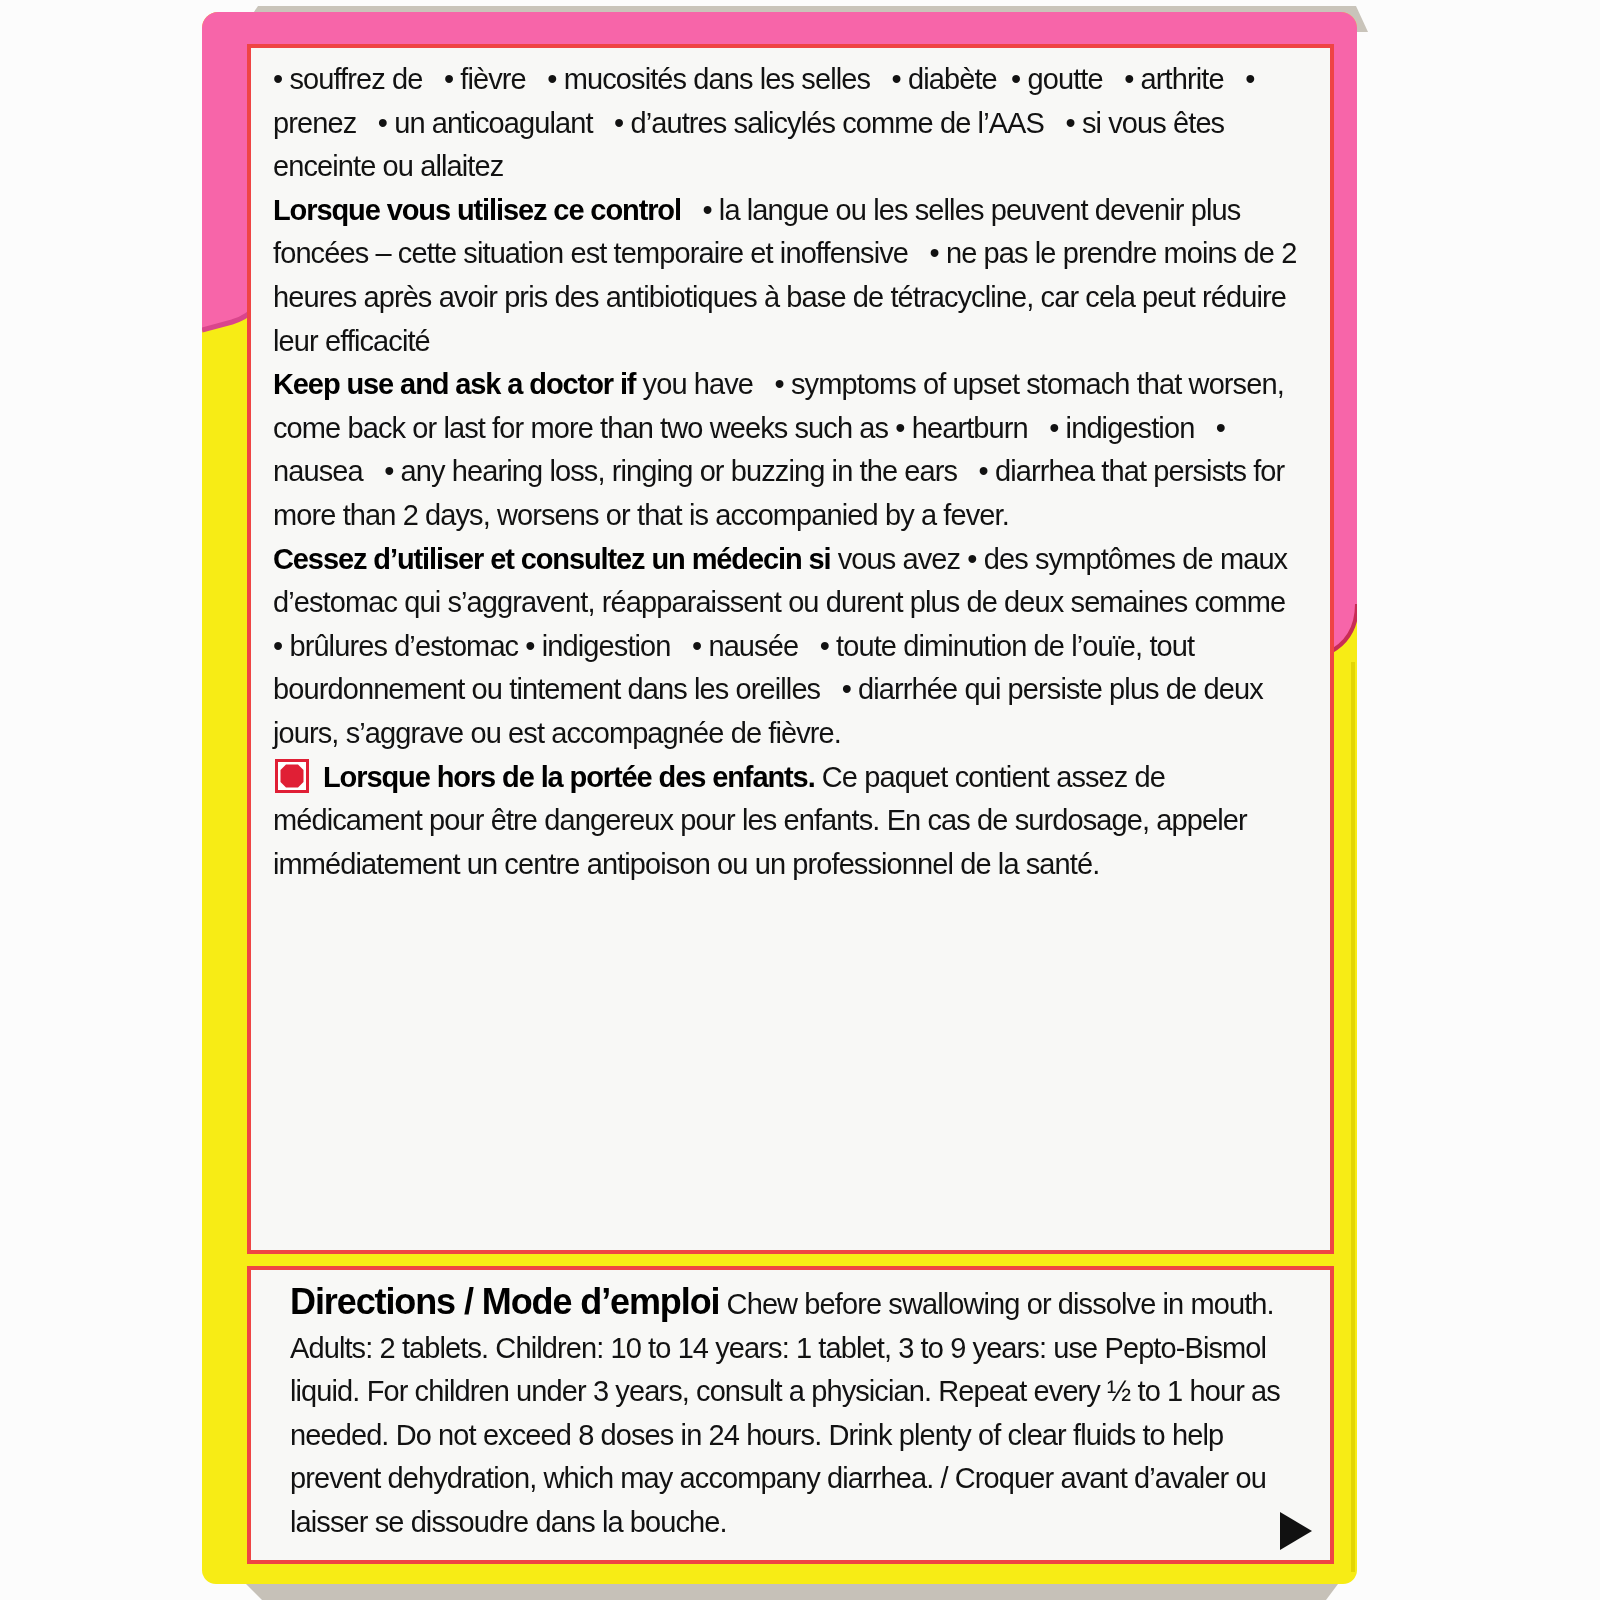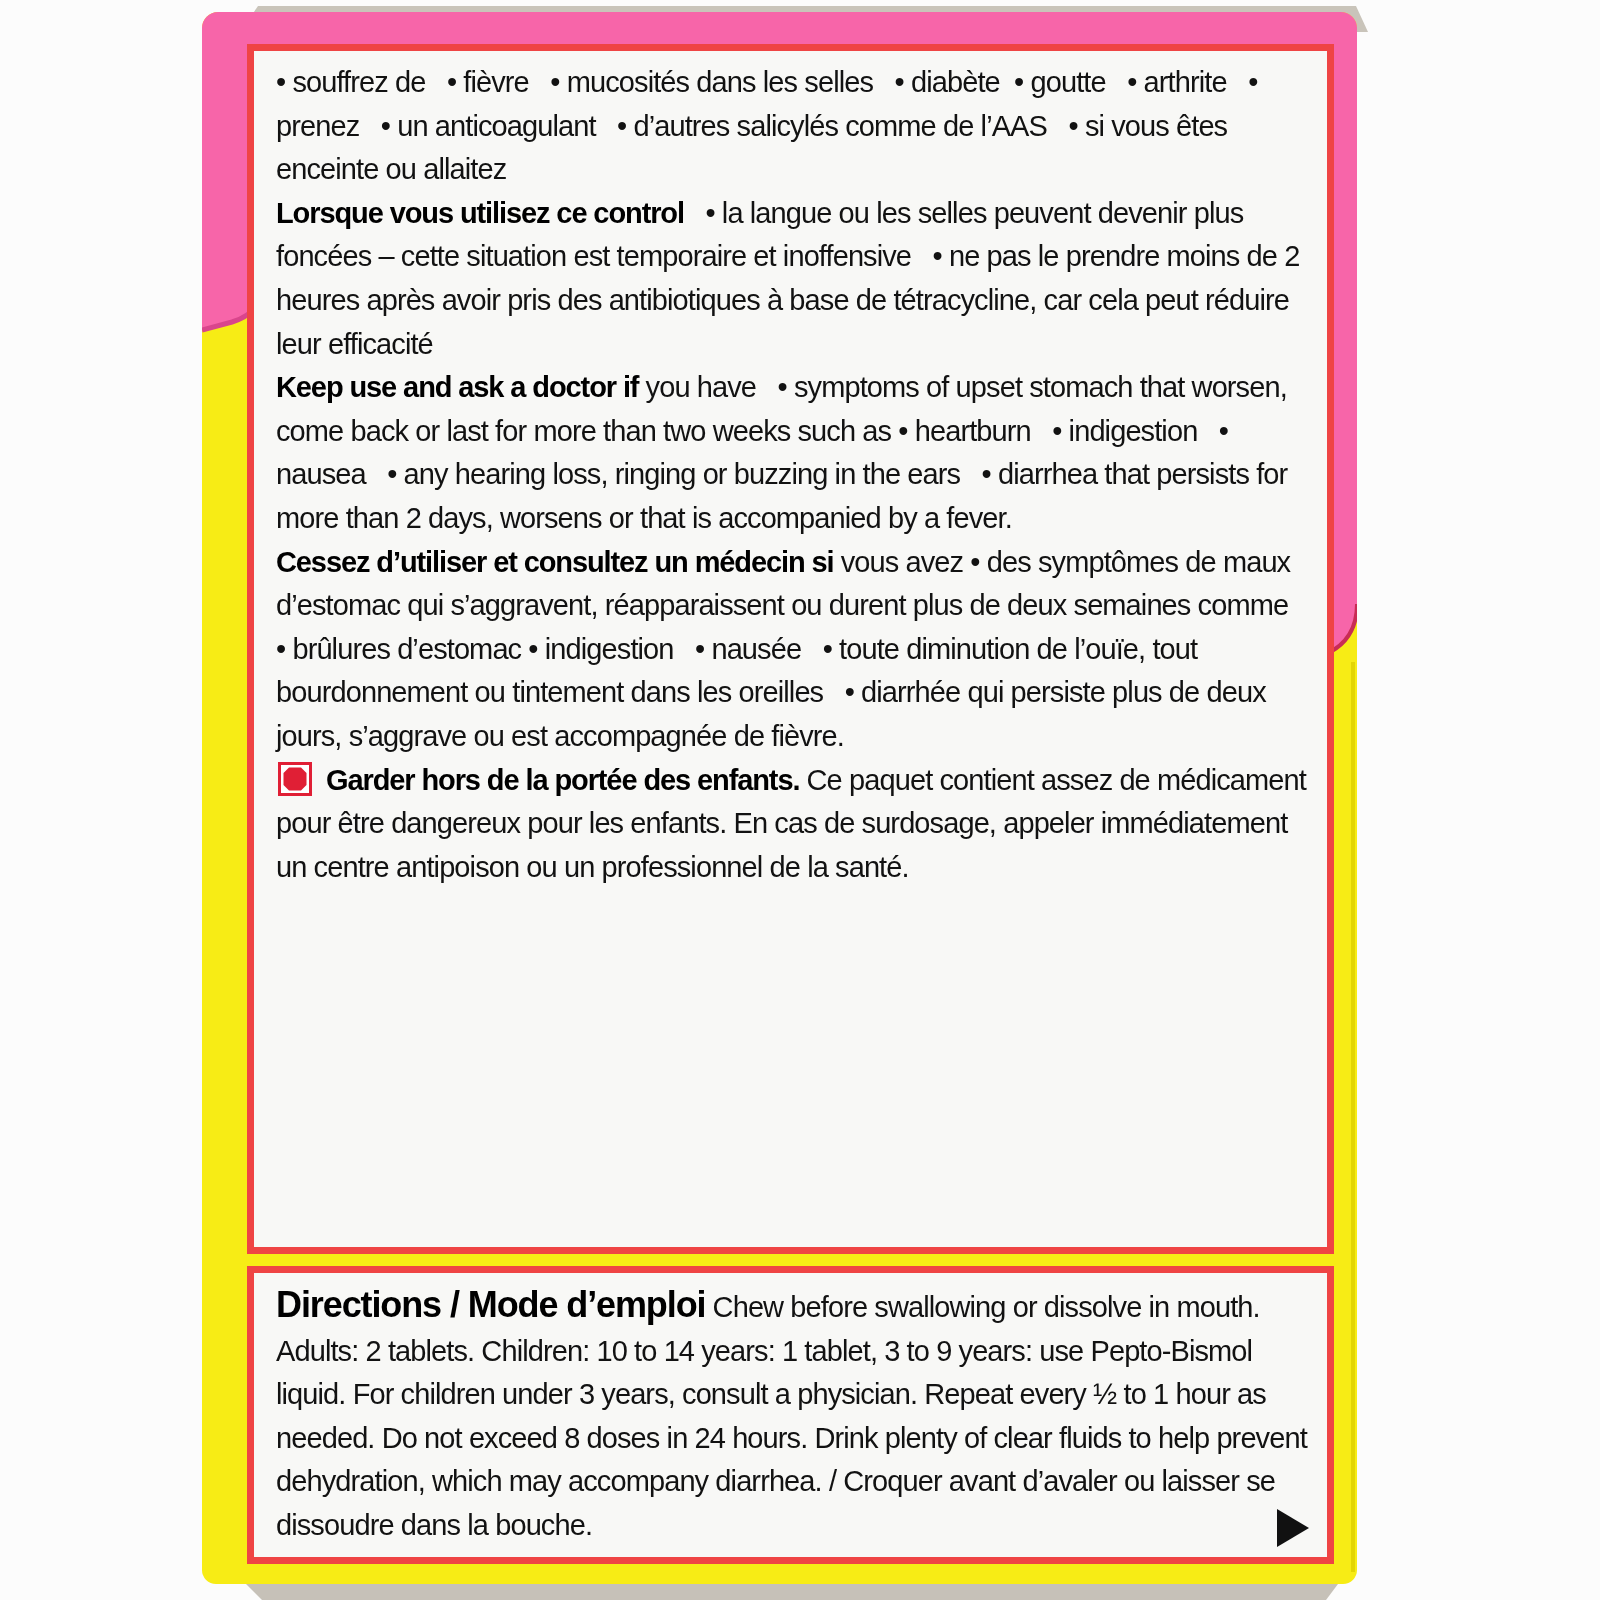--- a/index.html
+++ b/index.html
@@ -15,23 +15,23 @@
   
   .box{position:absolute;left:202px;top:12px;width:1155px;height:1572px;background:#f7ec15;
        border-radius:16px 16px 14px 14px;overflow:hidden;}
   .box svg.bg{position:absolute;left:0;top:0;}
   .pink-shape{fill:#f765a9;}
   .pink-edge{fill:none;stroke:#d9458c;stroke-width:5;}
   .pink-edge-red{fill:none;stroke:#c92c55;stroke-width:4;}
   .yellow-edge{fill:none;stroke:#e3d504;stroke-width:4;}
 
   
-  .panel{position:absolute;background:#f8f8f6;border:7px solid #ef4444;box-sizing:border-box;}
+  .panel{position:absolute;background:#f8f8f6;border:4px solid #ef4444;box-sizing:border-box;}
   .panel-warnings{left:247px;top:44px;width:1087px;height:1210px;}
-  .panel-directions{left:247px;top:1266px;width:1087px;height:298px;}
+  .panel-directions{left:247px;top:1266px;width:1087px;height:298px;padding-left:17px;}
 
   .txt{padding:10px 20px 0 22px;color:#121212;font-size:29px;line-height:43.6px;
        letter-spacing:-0.9px;}
   .txt p{margin:0;}
   b.hd{font-weight:700;color:#000;letter-spacing:-1.1px;}
   .dir-title{font-size:36px;letter-spacing:-1.4px;}
 
   
   .octicon{display:inline-block;vertical-align:-6px;margin:0 14px 0 2px;}
   .oct-frame{fill:#ffffff;stroke:#e01f35;stroke-width:3;}
@@ -62,21 +62,21 @@
     <div class="panel panel-warnings" style="left:45px;top:32px;">
       <div class="txt">
         <p><span>• souffrez de &nbsp; • fièvre &nbsp; • mucosités dans les selles &nbsp; • diabète &nbsp;• goutte &nbsp; • arthrite &nbsp; • prenez &nbsp; • un anticoagulant &nbsp; • d’autres salicylés comme de l’AAS &nbsp; • si vous êtes enceinte ou allaitez</span></p>
         <p><b class="hd">Lorsque vous utilisez ce control</b><span> &nbsp; • la langue ou les selles peuvent devenir plus foncées – cette situation est temporaire et inoffensive &nbsp; • ne pas le prendre moins de 2 heures après avoir pris des antibiotiques à base de tétracycline, car cela peut réduire leur efficacité</span></p>
         <p><b class="hd">Keep use and ask a doctor if</b><span> you have &nbsp; • symptoms of upset stomach that worsen, come back or last for more than two weeks such as • heartburn &nbsp; • indigestion &nbsp; • nausea &nbsp; • any hearing loss, ringing or buzzing in the ears &nbsp; • diarrhea that persists for more than 2 days, worsens or that is accompanied by a fever.</span></p>
         <p><b class="hd">Cessez d’utiliser et consultez un médecin si</b><span> vous avez • des symptômes de maux d’estomac qui s’aggravent, réapparaissent ou durent plus de deux semaines comme &nbsp; • brûlures d’estomac • indigestion &nbsp; • nausée &nbsp; • toute diminution de l’ouïe, tout bourdonnement ou tintement dans les oreilles &nbsp; • diarrhée qui persiste plus de deux jours, s’aggrave ou est accompagnée de fièvre.</span></p>
         <p>
           <svg class="octicon" width="34" height="34" viewBox="0 0 34 34">
             <rect class="oct-frame" x="1.5" y="1.5" width="31" height="31"></rect>
             <polygon class="oct-core" points="11,5.5 23,5.5 28.5,11 28.5,23 23,28.5 11,28.5 5.5,23 5.5,11"></polygon>
-          </svg><b class="hd">Garder hors de la portée des enfants.</b><span> Ce paquet contient assez de médicament pour être dangereux pour les enfants. En cas de surdosage, appeler immédiatement un centre antipoison ou un professionnel de la santé.</span></p>
+          </svg><b class="hd">Lorsque hors de la portée des enfants.</b><span> Ce paquet contient assez de médicament pour être dangereux pour les enfants. En cas de surdosage, appeler immédiatement un centre antipoison ou un professionnel de la santé.</span></p>
       </div>
     </div>
 
     <div class="panel panel-directions" style="left:45px;top:1254px;">
       <div class="txt">
         <p><b class="hd dir-title">Directions / Mode d’emploi</b><span> Chew before swallowing or dissolve in mouth. Adults: 2 tablets. Children: 10 to 14 years: 1 tablet, 3 to 9 years: use Pepto-Bismol liquid. For children under 3 years, consult a physician. Repeat every ½ to 1 hour as needed. Do not exceed 8 doses in 24 hours. Drink plenty of clear fluids to help prevent dehydration, which may accompany diarrhea. / Croquer avant d’avaler ou laisser se dissoudre dans la bouche.</span></p>
       </div>
       <span class="arrow"></span>
     </div>
   </div>

